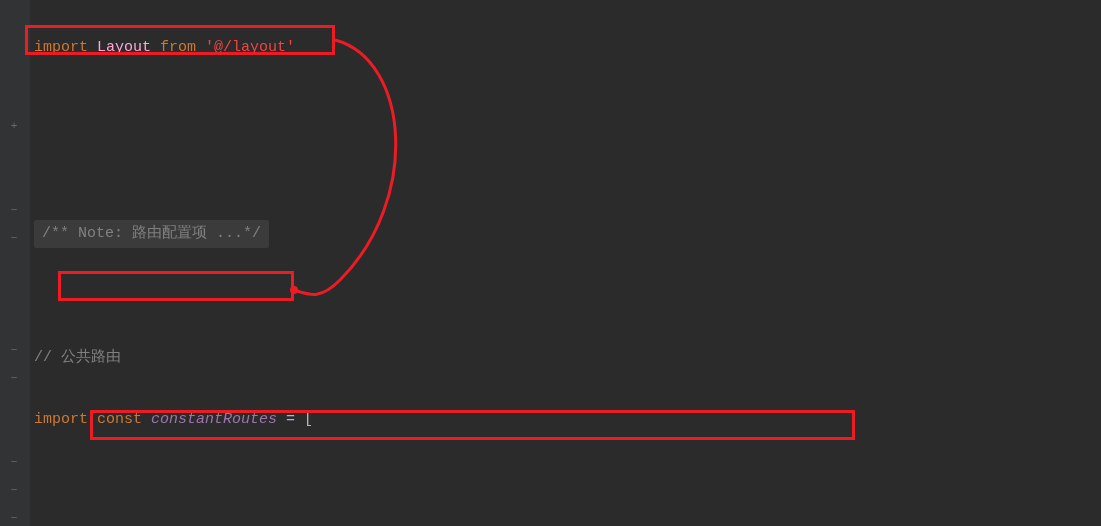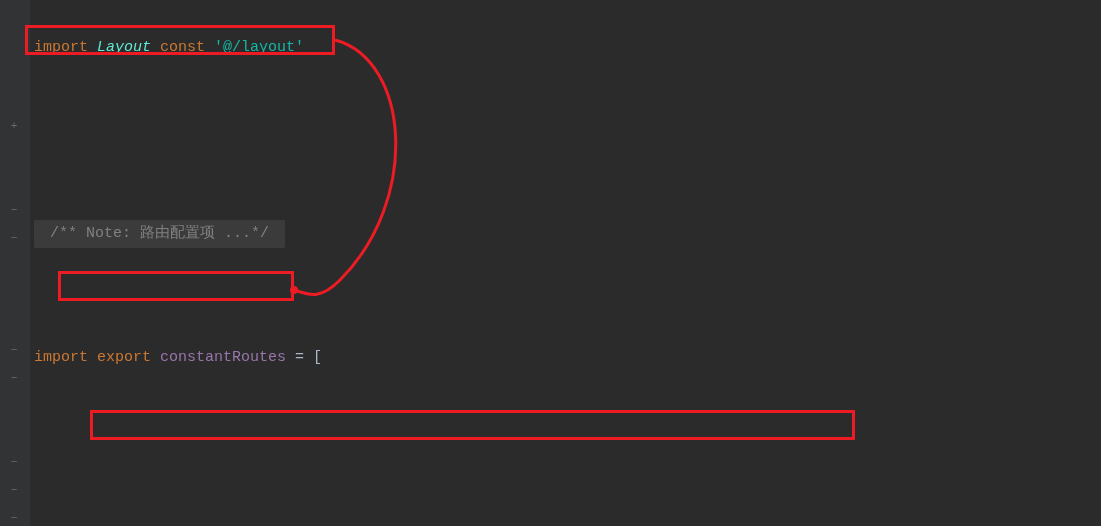--- a/index.html
+++ b/index.html
@@ -48,28 +48,28 @@
     white-space: pre;
   }
   .line {
     height: 28px;
     line-height: 28px;
     padding-left: 4px;
     white-space: pre;
   }
   .c-comment { color: #808080; }
   .c-keyword { color: #cc7832; }
-  .c-identifier { color: #5eead4; font-style: italic; }
-  .c-const { color: #9876aa; }
-  .c-string { color: #14b8a6; }
+  .c-identifier { color: #f9a8d4; }
+  .c-const { color: #9876aa; font-style: italic; }
+  .c-string { color: #ef4444; }
   .c-punc { color: #a9b7c6; }
   .c-box {
     display: inline-block;
     background: #3b3b3b;
-    padding: 0 16px;
+    padding: 0 8px;
     border-radius: 2px;
   }
 
   .annotation-box {
     position: absolute;
     border: 3px solid #ed1c24;
     pointer-events: none;
   }
   svg.annotation-svg {
     position: absolute;
@@ -89,26 +89,27 @@
     <span class="gutter-icon" style="top:203px;">−</span>
     <span class="gutter-icon" style="top:231px;">−</span>
     <span class="gutter-icon" style="top:343px;">−</span>
     <span class="gutter-icon" style="top:371px;">−</span>
     <span class="gutter-icon" style="top:455px;">−</span>
     <span class="gutter-icon" style="top:483px;">−</span>
     <span class="gutter-icon" style="top:511px;">−</span>
   </div>
 
   <div class="code-area">
-    <div class="line"><span class="c-keyword">import</span> <span class="c-identifier">Layout</span> <span class="c-keyword">const</span> <span class="c-string">'@/layout'</span></div>
+    <div class="line"><span class="c-keyword">import</span> <span class="c-identifier">Layout</span> <span class="c-keyword">from</span> <span class="c-string">'@/layout'</span></div>
     <div class="line"></div>
     <div class="line"></div>
     <div class="line"><span class="c-box c-comment">/** Note: 路由配置项 ...*/</span></div>
     <div class="line"></div>
-    <div class="line"><span class="c-keyword">import</span> <span class="c-keyword">export</span> <span class="c-const">constantRoutes</span><span class="c-punc"> = [</span></div>
+    <div class="line"><span class="c-comment">// 公共路由</span></div>
+    <div class="line"><span class="c-keyword">import</span> <span class="c-keyword">const</span> <span class="c-const">constantRoutes</span><span class="c-punc"> = [</span></div>
     
     
     
     
     
     
     
     
     
     

